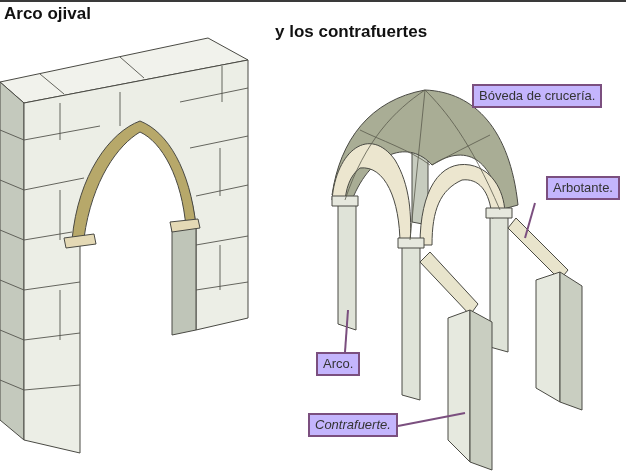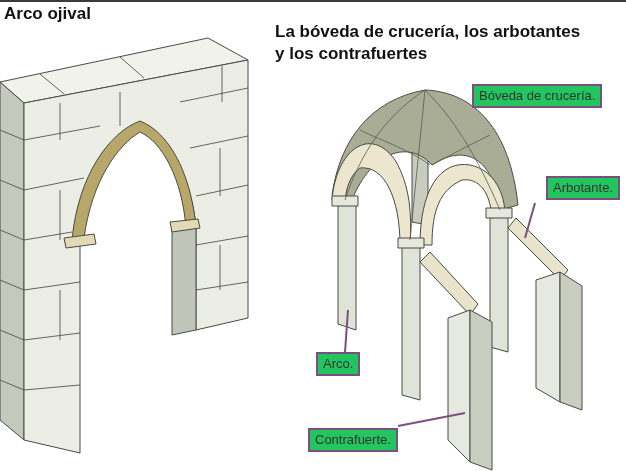--- a/index.html
+++ b/index.html
@@ -3,21 +3,21 @@
 <meta charset="utf-8">
 <style>
   html, body { margin:0; padding:0; background:#ffffff; }
   body { width:626px; height:471px; position:relative; overflow:hidden; }
   .topbar { position:absolute; left:0; top:0; width:626px; height:2px; background:#3a3a3a; }
   .title { position:absolute; font-family:Liberation Sans, sans-serif; font-weight:bold; color:#111; }
   .t-left { left:4px; top:4px; font-size:17px; }
   .t-right { left:275px; top:21px; font-size:17px; line-height:22px; }
   .label {
     position:absolute; font-family:"Liberation Sans", sans-serif; font-size:13px; color:#333;
-    border:2px solid #7b4f7f; background:#22c55e; padding:2px 5px; white-space:nowrap; line-height:16px;
+    border:2px solid #7b4f7f; background:#c4b5fd; padding:2px 5px; white-space:nowrap; line-height:16px;
   }
   svg { position:absolute; left:0; top:0; }
 </style>
 </head>
 <body>
 
 <div class="topbar"></div>
 
 <svg width="626" height="471" viewBox="0 0 626 471">
 
@@ -101,20 +101,19 @@
 
   <g stroke="#7b4f7f" stroke-width="2" fill="none">
     <line x1="535" y1="203" x2="525" y2="238"></line>
     <line x1="345" y1="352" x2="348" y2="310"></line>
     <line x1="398" y1="426" x2="465" y2="413"></line>
   </g>
 </svg>
 
 <div class="title t-left">Arco ojival</div>
 <div class="title t-right">
-  <div>La bóveda de crucería, los arbotantes</div>
   <div>y los contrafuertes</div>
 </div>
 
 <div class="label" style="left:472px; top:84px;">Bóveda de crucería.</div>
 <div class="label" style="left:546px; top:176px;">Arbotante.</div>
 <div class="label" style="left:316px; top:352px;">Arco.</div>
-<div class="label" style="left:308px; top:428px;">Contrafuerte.</div>
+<div class="label" style="left:308px; top:413px;font-style:italic;">Contrafuerte.</div>
 
 </body></html>

